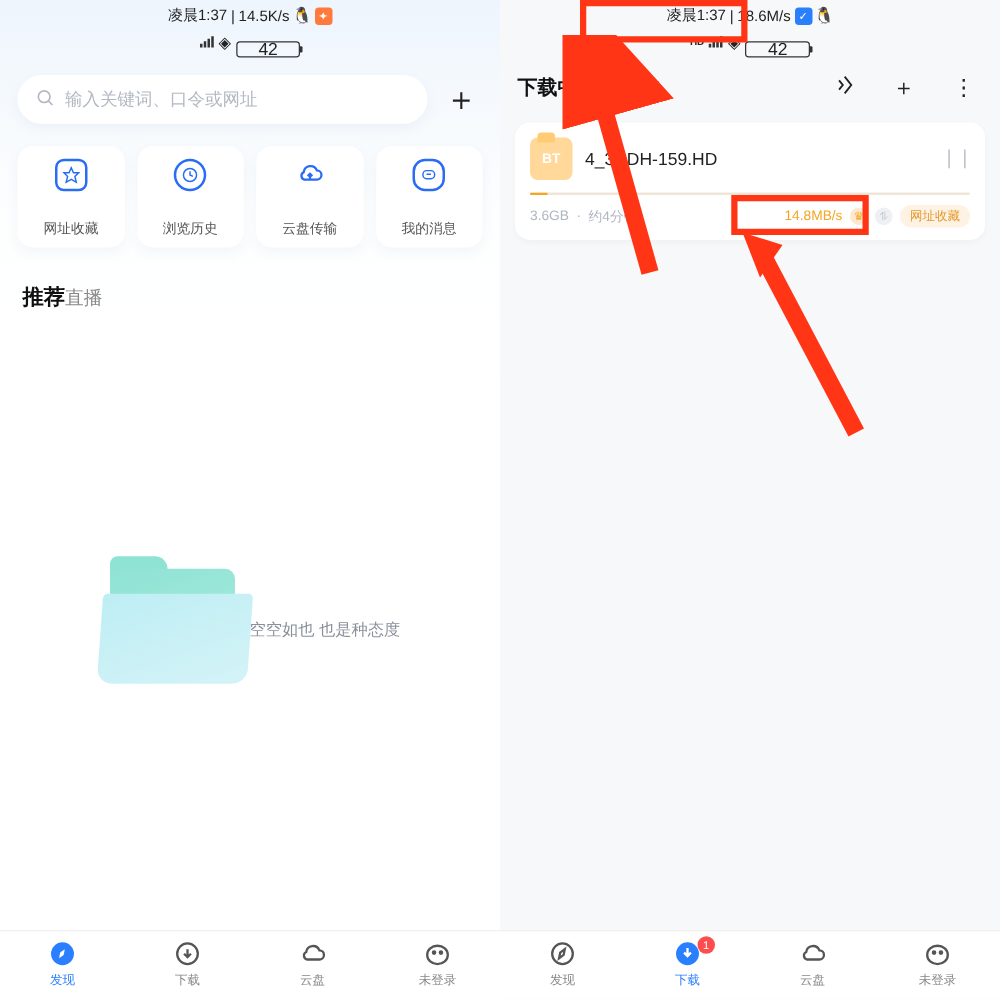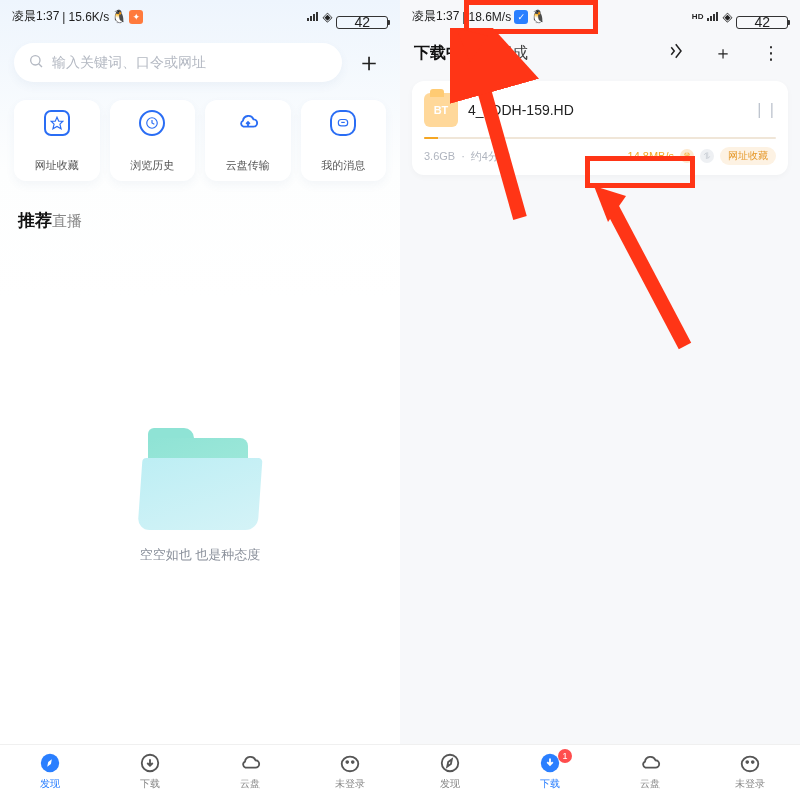--- a/index.html
+++ b/index.html
@@ -9,21 +9,21 @@
   width: 800px;
   height: 799px;
   overflow: hidden;
   position: relative;
 }
 .phone { float: left; width: 50%; height: 100%; position: relative; background: #fff; display: flex; flex-direction: column; }
 .phone-left { background: linear-gradient(180deg, #eef5fd 0%, #fdfefe 170px, #fff 300px); }
 .phone-right { background: #f7f8fa; }
 
 
-.status-bar { display: flex; align-items: center; justify-content: space-between; padding: 4px 12px 2px 12px; font-size: 12px; font-weight: 500; color: #222; }
+.status-bar { display: flex; align-items: center; justify-content: space-between; padding: 4px 12px 2px 12px; font-size: 12px; font-weight: 500; color: #222; flex-direction: column; }
 .sb-left { display: flex; align-items: center; gap: 3px; }
 .sb-right { display: flex; align-items: center; gap: 4px; }
 .mini-icon { width: 14px; height: 14px; border-radius: 3px; display: inline-flex; align-items: center; justify-content: center; font-size: 9px; color: #fff; }
 .mini-blue { background: #2a7fff; }
 .mini-penguin { background: transparent; color: #333; font-size: 13px; }
 .signal { display: inline-flex; align-items: flex-end; gap: 1px; }
 .signal i { width: 2px; background: #333; display: block; }
 .signal i:nth-child(1){height:3px}.signal i:nth-child(2){height:5px}.signal i:nth-child(3){height:7px}.signal i:nth-child(4){height:9px}
 .wifi { font-size: 13px; }
 .batt { border: 1px solid #333; border-radius: 3px; padding: 0 17px; font-size: 14px; line-height: 11px; position: relative; margin-top: 12px; }
@@ -38,21 +38,21 @@
 .quick-row { display: flex; padding: 6px 14px 14px; gap: 10px; }
 .quick-card { flex: 1; background: #fff; border-radius: 12px; box-shadow: 0 4px 10px rgba(60,100,160,0.06); display: flex; flex-direction: column; align-items: center; padding: 10px 4px 8px; gap: 22px; }
 .quick-card .qicon { width: 26px; height: 26px; border: 2px solid #2a6df4; border-radius: 7px; display: flex; align-items: center; justify-content: center; color: #2a6df4; }
 .quick-card .qicon.round { border-radius: 50%; }
 .quick-card .qlabel { font-size: 11px; color: #555; }
 
 .left-tabs { display: flex; padding: 14px 18px 8px; align-items: baseline; }
 .left-tabs .tab { font-size: 15px; color: #888; }
 .left-tabs .tab.active { font-size: 17px; font-weight: 700; color: #111; }
 
-.empty-area { flex: 1; display: flex; flex-direction: column; align-items: center; justify-content: center; padding-bottom: 48px; }
+.empty-area { flex: 1; display: flex; align-items: center; justify-content: center; padding-bottom: 48px; }
 .folder-illus { width: 120px; height: 100px; position: relative; margin-bottom: 18px; }
 .folder-back { position: absolute; left: 8px; top: 10px; width: 100px; height: 80px; background: linear-gradient(160deg,#8fe3d5,#a8ebdc); border-radius: 8px 8px 10px 10px; }
 .folder-tab { position: absolute; left: 8px; top: 0; width: 46px; height: 20px; background: #8fe3d5; border-radius: 6px 10px 0 0; }
 .folder-front { position: absolute; left: 0; top: 30px; width: 120px; height: 72px; background: linear-gradient(160deg,#bdeef4,#d4f3f7); border-radius: 4px 4px 12px 12px; transform: skewX(-4deg); }
 .empty-text { font-size: 13px; color: #8a909b; }
 
 
 .dl-header { display: flex; align-items: center; padding: 10px 14px; gap: 18px; }
 .dl-header .dt { font-size: 16px; color: #404040; position: relative; }
 .dl-header .dt.active { color: #111; font-weight: 700; }
@@ -89,21 +89,21 @@
 .arrow { position: absolute; pointer-events: none; }
 </style>
 </head>
 <body>
 
 <div class="phone phone-left">
   <div class="status-bar">
     <div class="sb-left">
       <span>凌晨1:37</span>
       <span>|</span>
-      <span>15.6K/s</span>
+      <span>14.5K/s</span>
       <span class="mini-icon mini-penguin">🐧</span>
       <span class="mini-icon" style="background:#ff7a3c">✦</span>
     </div>
     <div class="sb-right">
       <span class="signal">
           <i></i>
           <i></i>
           <i></i>
           <i></i>
         </span>

